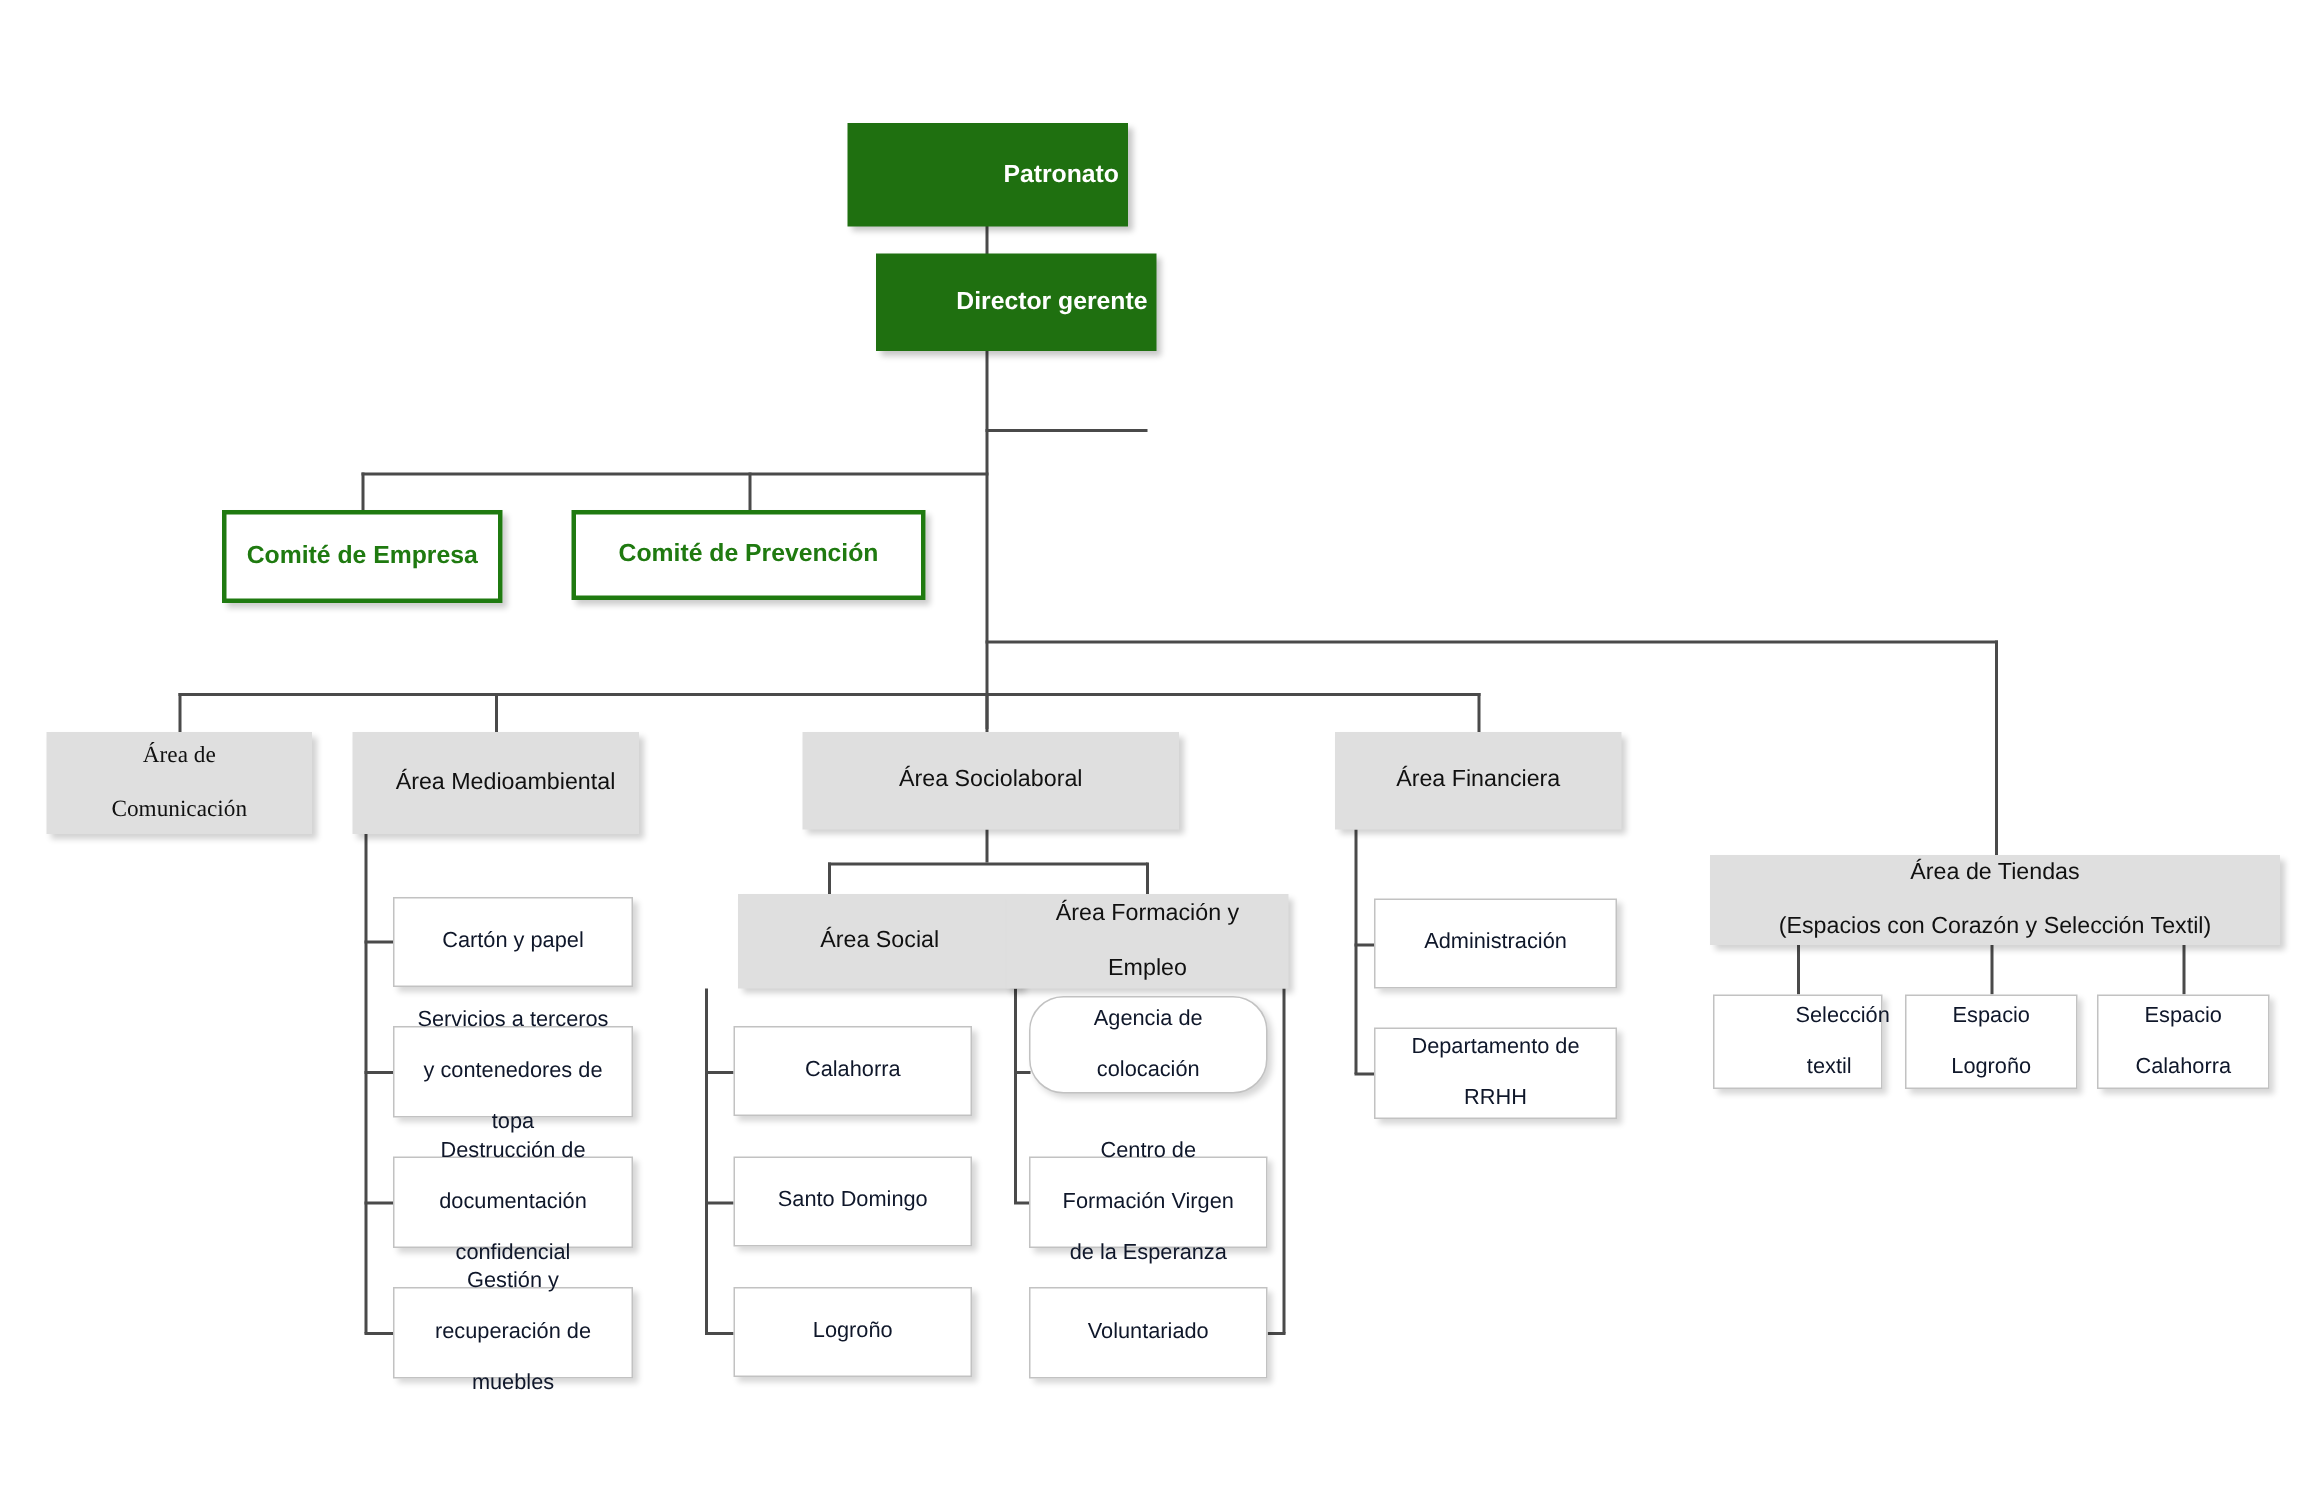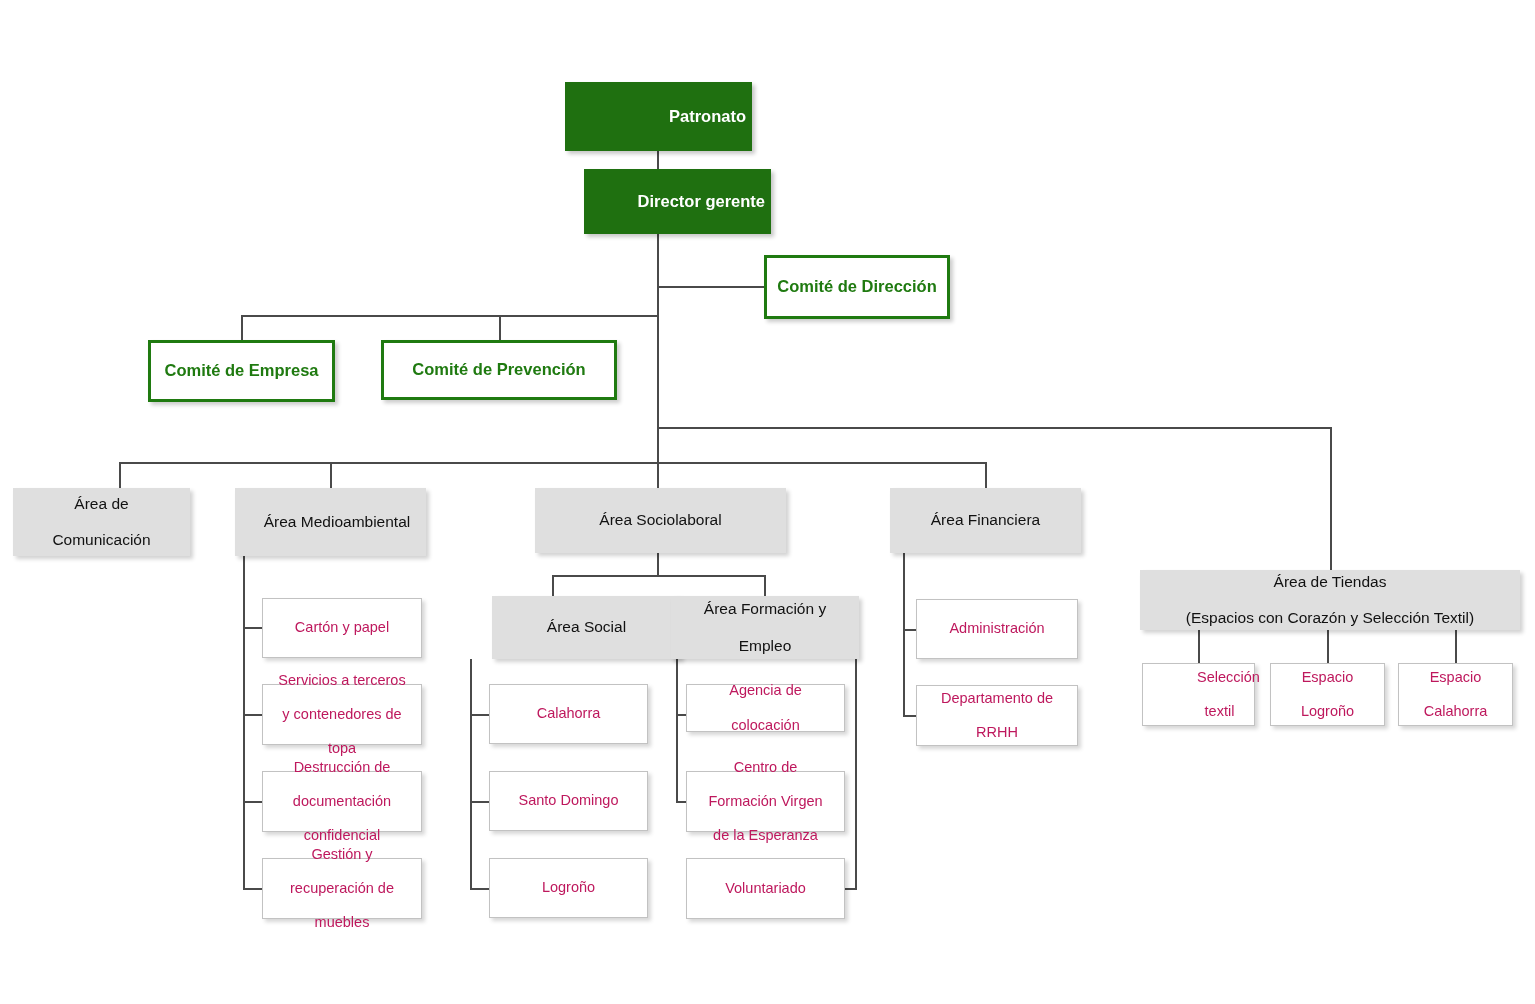--- a/index.html
+++ b/index.html
@@ -59,21 +59,21 @@
   .n-area {
     background: #dfdfdf;
     color: #111111;
     font-size: 15.5px;
     box-shadow: 3px 3px 4px rgba(0,0,0,0.18);
   }
 
   
   .n-leaf {
     background: #ffffff;
-    color: #be185d;
+    color: #0f172a;
     font-size: 14.5px;
     border: 1px solid #c2c2c2;
     box-shadow: 3px 3px 4px rgba(0,0,0,0.16);
   }
 
   
   .ln {
     position: absolute;
     background: #4a4a4a;
     z-index: 1;
@@ -137,33 +137,30 @@
   <div class="ln lnv" style="left:1455px; top:630px; height:33px;"></div>
 
   <div class="node n-green" style="left:565px; top:82px; width:187px; height:69px;">
     <span>Patronato</span>
   </div>
 
   <div class="node n-green" style="left:565px; top:169px; width:187px; height:65px;margin-left:19px;">
     <span>Director gerente</span>
   </div>
 
-  <div class="node n-committee" style="left:764px; top:255px; width:186px; height:64px;">
-    <span>Comité de Dirección</span>
-  </div>
 
   <div class="node n-committee" style="left:148px; top:340px; width:187px; height:62px;">
     <span>Comité de Empresa</span>
   </div>
 
   <div class="node n-committee" style="left:381px; top:340px; width:236px; height:60px;">
     <span>Comité de Prevención</span>
   </div>
 
-  <div class="node n-area" style="left:13px; top:488px; width:177px; height:68px;">
+  <div class="node n-area" style="left:31px; top:488px; width:177px; height:68px;font-family:Liberation Serif, serif;">
     <span>
       <span>Área de</span><br>
       <span>Comunicación</span>
     </span>
   </div>
 
   <div class="node n-area" style="left:235px; top:488px; width:191px; height:68px;padding-left:13px;">
     <span>Área Medioambiental</span>
   </div>
 
@@ -226,21 +223,21 @@
   </div>
 
   <div class="node n-leaf" style="left:489px; top:771px; width:159px; height:60px;justify-content:center;">
     <span>Santo Domingo</span>
   </div>
 
   <div class="node n-leaf" style="left:489px; top:858px; width:159px; height:60px;">
     <span>Logroño</span>
   </div>
 
-  <div class="node n-leaf" style="left:686px; top:684px; width:159px; height:48px;">
+  <div class="node n-leaf" style="left:686px; top:664px; width:159px; height:65px;border-radius:23px;">
     <span>
       <span>Agencia de</span><br>
       <span>colocación</span>
     </span>
   </div>
 
   <div class="node n-leaf" style="left:686px; top:771px; width:159px; height:61px;">
     <span>
       <span>Centro de</span><br>
       <span>Formación Virgen</span><br>

